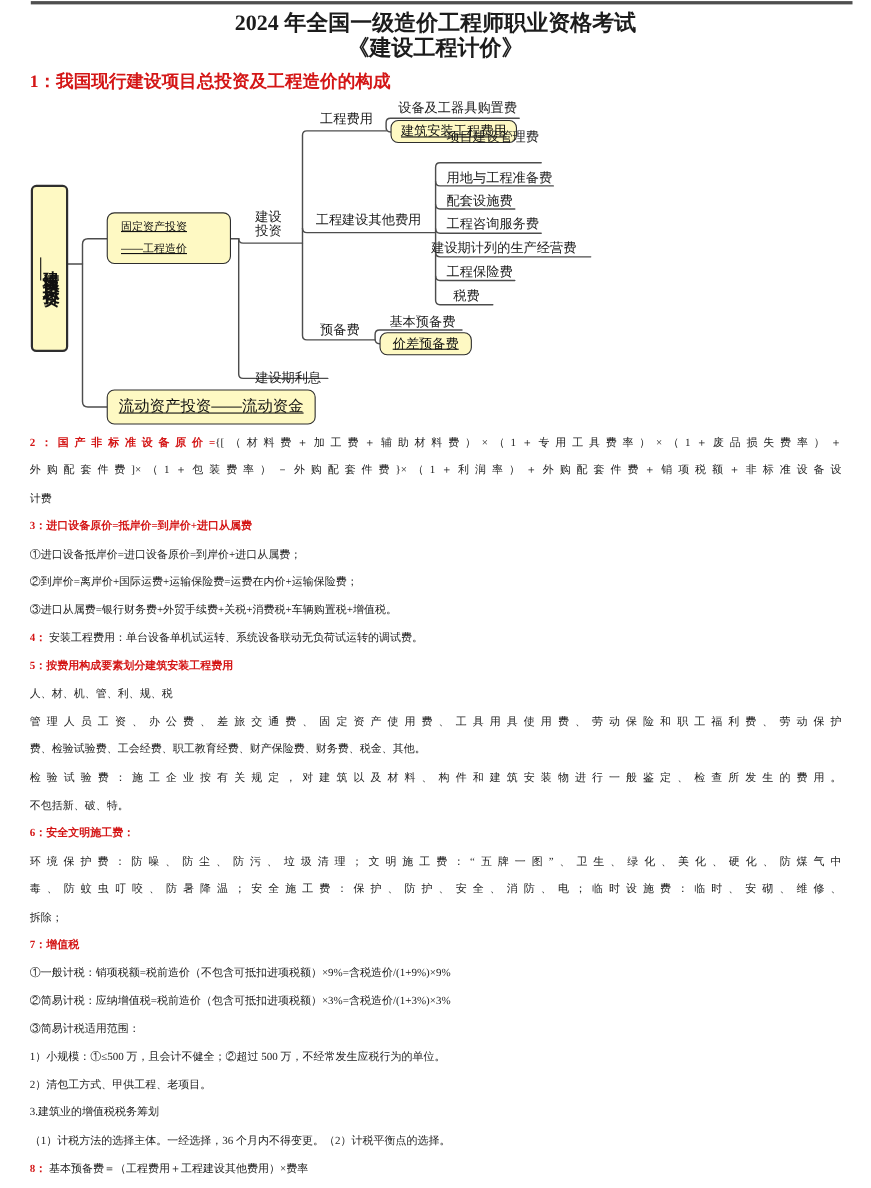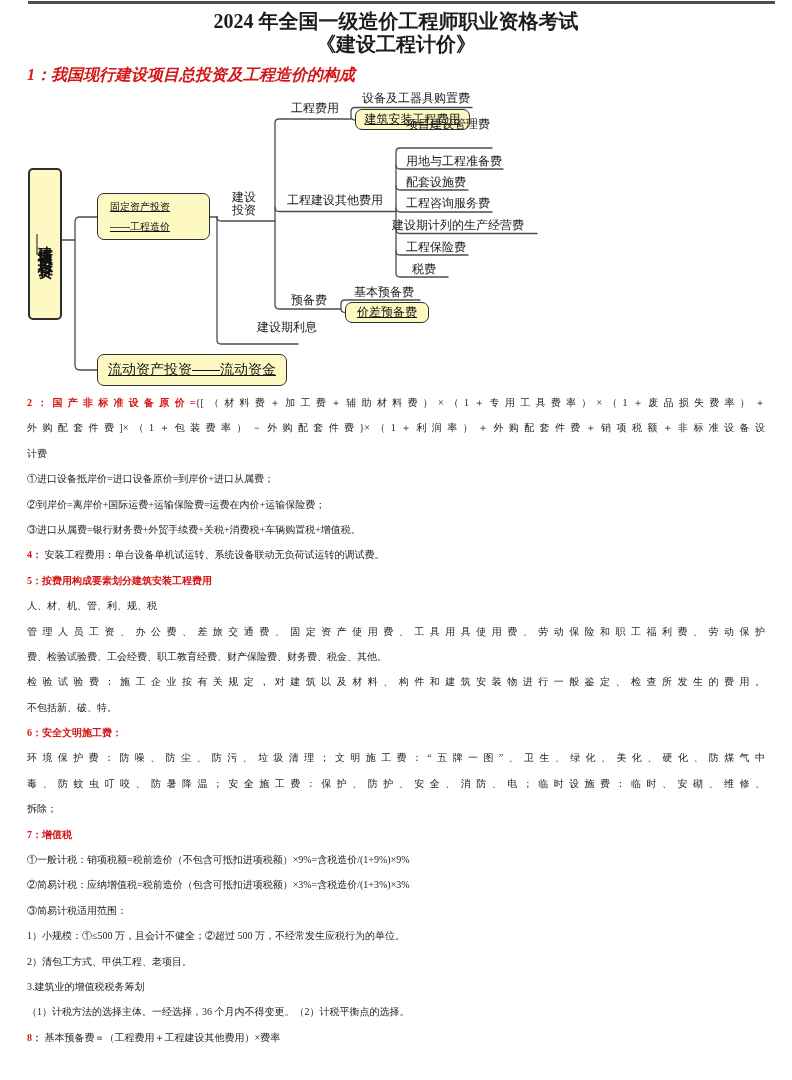--- a/index.html
+++ b/index.html
@@ -3,21 +3,21 @@
 <meta charset="utf-8">
 <style>
   html,body{margin:0;padding:0;}
   body{
     width:792px;height:1080px;background:#ffffff;position:relative;overflow:hidden;
     font-family:"Liberation Serif","DejaVu Serif",serif;color:#1c1c1c;
   }
   .toprule{position:absolute;left:28px;top:1px;width:747px;height:3px;background:#4f4f4f;}
   .t1{padding-top:10px;text-align:center;font-size:20px;font-weight:bold;line-height:22px;}
   .t2{text-align:center;font-size:20px;font-weight:bold;line-height:24px;}
-  .sechead{margin:6px 0 0 27px;font-size:16px;font-weight:bold;line-height:26px;font-style:italic;}
+  .sechead{margin:6px 0 0 27px;font-size:16px;font-weight:bold;line-height:26px;}
   .red{color:#d41616;}
   .b{font-weight:bold;}
   
   .diagram{position:relative;width:792px;height:302px;
     font-family:"Liberation Sans","DejaVu Sans",sans-serif;}
   .diagram svg{position:absolute;left:0;top:0;}
   .dbox{position:absolute;border:1.6px solid #2e2e2e;border-radius:7px;background:#fef9c3;
     display:flex;align-items:center;justify-content:center;
     font-size:12px;color:#111;box-sizing:border-box;text-decoration:underline;}
   .dlabel{position:absolute;font-size:12px;color:#1a1a1a;white-space:nowrap;line-height:14px;}
@@ -88,27 +88,28 @@
   <div class="dlabel" style="left:406px;top:87px;">配套设施费</div>
   <div class="dlabel" style="left:406px;top:108px;">工程咨询服务费</div>
   <div class="dlabel" style="left:392px;top:130px;">建设期计列的生产经营费</div>
   <div class="dlabel" style="left:406px;top:152px;">工程保险费</div>
   <div class="dlabel" style="left:412px;top:174px;">税费</div>
 
   <div class="dlabel" style="left:291px;top:205px;">预备费</div>
   <div class="dlabel" style="left:354px;top:197px;">基本预备费</div>
   <div class="dbox" style="left:345px;top:214px;width:84px;height:21px;">价差预备费</div>
 
-  <div class="dlabel" style="left:232px;top:232px;margin-left:25px;">建设期利息</div>
+  <div class="dlabel" style="left:232px;top:248px;">建设期利息</div>
 </div>
 
 <div class="flow">
   <div class="ln just"><span class="red b">2：国产非标准设备原价=</span><span>{[（材料费＋加工费＋辅助材料费）×（1＋专用工具费率）×（1＋废品损失费率）＋</span></div>
   <div class="ln just">外购配套件费]×（1＋包装费率）－外购配套件费}×（1＋利润率）＋外购配套件费＋销项税额＋非标准设备设</div>
   <div class="ln">计费</div>
+  <div class="ln red b">3：进口设备原价=抵岸价=到岸价+进口从属费</div>
   <div class="ln">①进口设备抵岸价=进口设备原价=到岸价+进口从属费；</div>
   <div class="ln">②到岸价=离岸价+国际运费+运输保险费=运费在内价+运输保险费；</div>
   <div class="ln">③进口从属费=银行财务费+外贸手续费+关税+消费税+车辆购置税+增值税。</div>
   <div class="ln"><span class="red b">4：</span><span> 安装工程费用：单台设备单机试运转、系统设备联动无负荷试运转的调试费。</span></div>
   <div class="ln red b">5：按费用构成要素划分建筑安装工程费用</div>
   <div class="ln">人、材、机、管、利、规、税</div>
   <div class="ln just">管理人员工资、办公费、差旅交通费、固定资产使用费、工具用具使用费、劳动保险和职工福利费、劳动保护</div>
   <div class="ln">费、检验试验费、工会经费、职工教育经费、财产保险费、财务费、税金、其他。</div>
   <div class="ln just">检验试验费：施工企业按有关规定，对建筑以及材料、构件和建筑安装物进行一般鉴定、检查所发生的费用。</div>
   <div class="ln">不包括新、破、特。</div>

